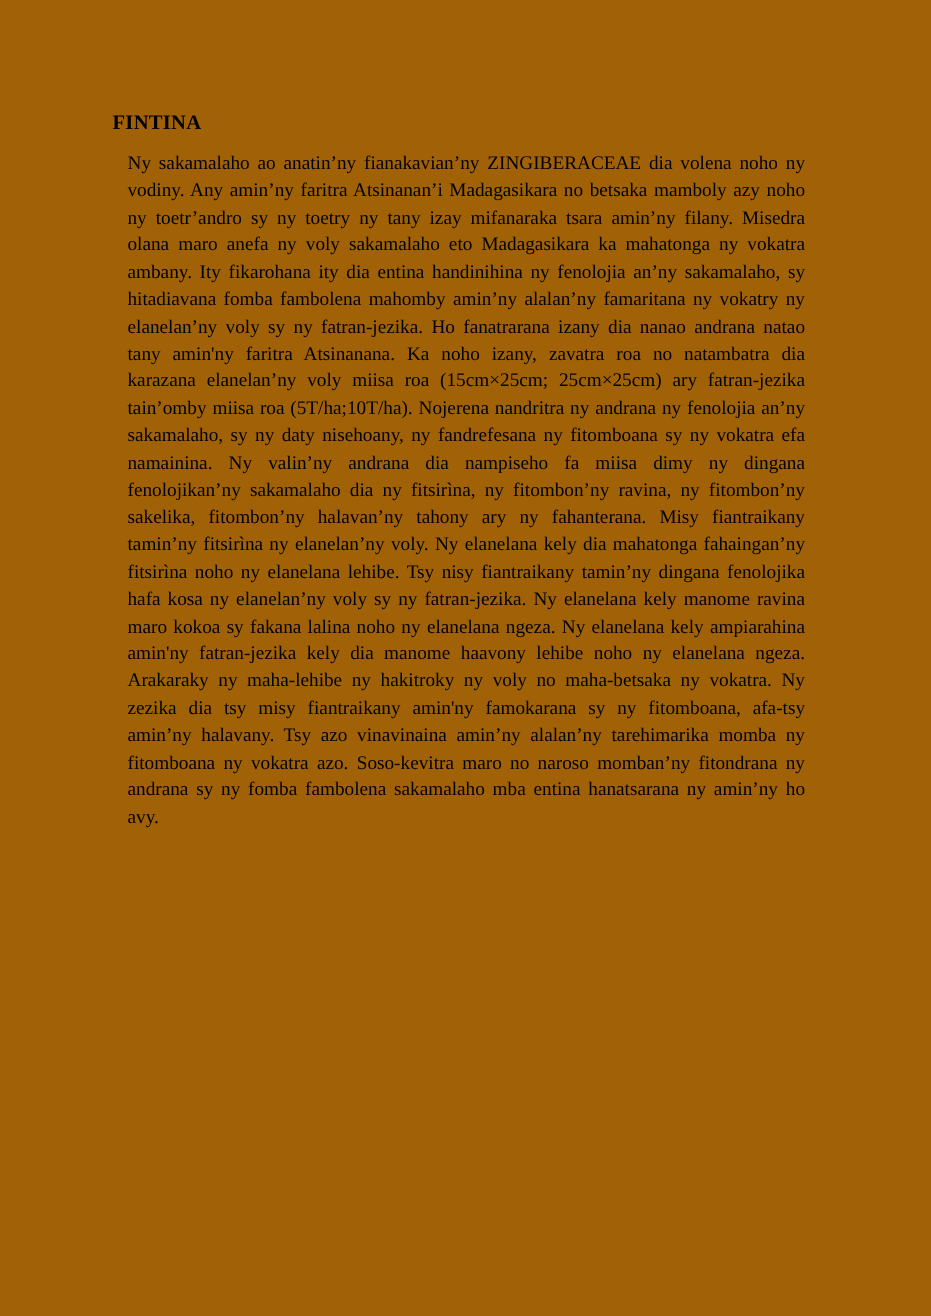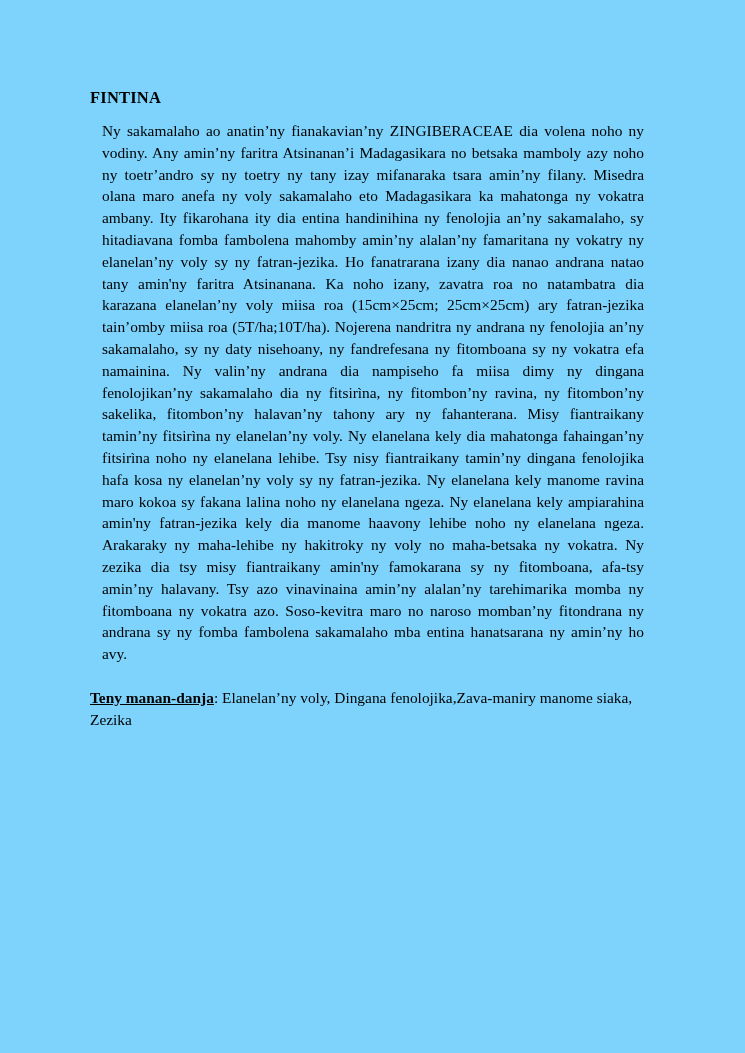--- a/index.html
+++ b/index.html
@@ -5,21 +5,21 @@
   html, body {
     margin: 0;
     padding: 0;
     background: #ffffff;
   }
   .page {
     position: relative;
     box-sizing: border-box;
     width: 745px;
     height: 1053px;
-    background: #7dd3fc;
+    background: #a16207;
     padding: 88px 89px 0 90px;
     font-family: "Liberation Serif", serif;
     color: #000000;
     overflow: hidden;
   }
   .heading {
     font-size: 16.5px;
     font-weight: bold;
     margin: 0 0 10px 0;
     letter-spacing: 0.2px;
@@ -43,14 +43,13 @@
   }
 </style>
 </head>
 <body>
 
 <div class="page">
   <h1 class="heading">FINTINA</h1>
 
   <p class="abstract">Ny sakamalaho ao anatin’ny fianakavian’ny ZINGIBERACEAE dia volena noho ny vodiny. Any amin’ny faritra Atsinanan’i Madagasikara no betsaka mamboly azy noho ny toetr’andro sy ny toetry ny tany izay mifanaraka tsara amin’ny filany. Misedra olana maro anefa ny voly sakamalaho eto Madagasikara ka mahatonga ny vokatra ambany. Ity fikarohana ity dia entina handinihina ny fenolojia an’ny sakamalaho, sy hitadiavana fomba fambolena mahomby amin’ny alalan’ny famaritana ny vokatry ny elanelan’ny voly sy ny fatran-jezika. Ho fanatrarana izany dia nanao andrana natao tany amin'ny faritra Atsinanana. Ka noho izany, zavatra roa no natambatra dia karazana elanelan’ny voly miisa roa (15cm×25cm; 25cm×25cm) ary fatran-jezika tain’omby miisa roa (5T/ha;10T/ha). Nojerena nandritra ny andrana ny fenolojia an’ny sakamalaho, sy ny daty nisehoany, ny fandrefesana ny fitomboana sy ny vokatra efa namainina. Ny valin’ny andrana dia nampiseho fa miisa dimy ny dingana fenolojikan’ny sakamalaho dia ny fitsirìna, ny fitombon’ny ravina, ny fitombon’ny sakelika, fitombon’ny halavan’ny tahony ary ny fahanterana. Misy fiantraikany tamin’ny fitsirìna ny elanelan’ny voly. Ny elanelana kely dia mahatonga fahaingan’ny fitsirìna noho ny elanelana lehibe. Tsy nisy fiantraikany tamin’ny dingana fenolojika hafa kosa ny elanelan’ny voly sy ny fatran-jezika. Ny elanelana kely manome ravina maro kokoa sy fakana lalina noho ny elanelana ngeza. Ny elanelana kely ampiarahina amin'ny fatran-jezika kely dia manome haavony lehibe noho ny elanelana ngeza. Arakaraky ny maha-lehibe ny hakitroky ny voly no maha-betsaka ny vokatra. Ny zezika dia tsy misy fiantraikany amin'ny famokarana sy ny fitomboana, afa-tsy amin’ny halavany. Tsy azo vinavinaina amin’ny alalan’ny tarehimarika momba ny fitomboana ny vokatra azo. Soso-kevitra maro no naroso momban’ny fitondrana ny andrana sy ny fomba fambolena sakamalaho mba entina hanatsarana ny amin’ny ho avy.</p>
 
-  <p class="keywords"><span class="kw-label">Teny manan-danja</span><span>: Elanelan’ny voly, Dingana fenolojika,Zava-maniry manome siaka, Zezika</span></p>
 </div>
 
 </body></html>

